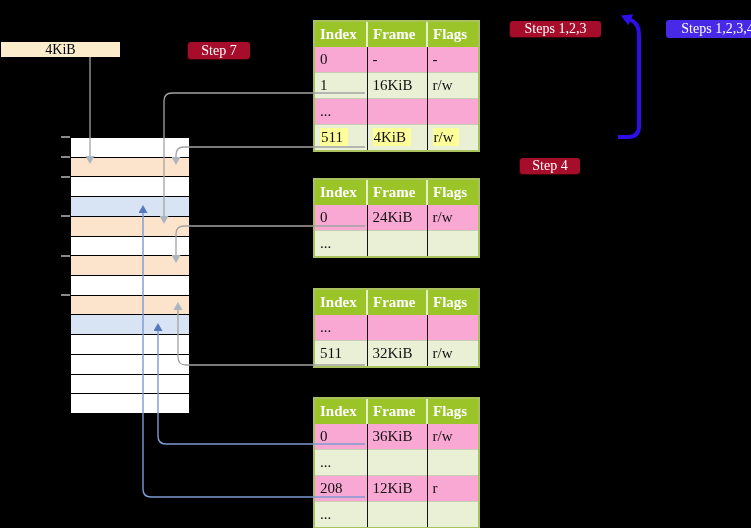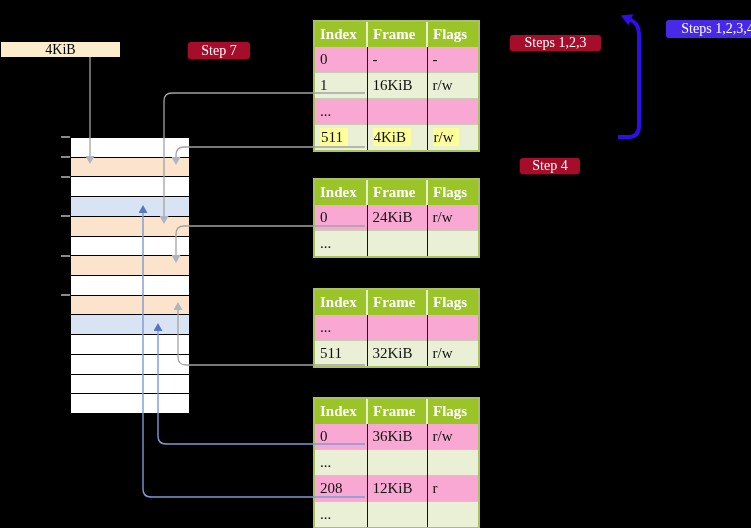--- a/index.html
+++ b/index.html
@@ -59,21 +59,21 @@
 </style>
 </head>
 <body>
 
 <div class="canvas">
 
   <div class="sizebox" style="left:1px;top:42px;width:119px;height:15px;">4KiB</div>
 
   <div class="badge red" style="left:188px;top:42px;width:62px;height:17px;">Step 7</div>
 
-  <div class="badge red" style="left:510px;top:21px;width:91px;height:16px;margin-top:14px;">Steps 1,2,3</div>
+  <div class="badge red" style="left:510px;top:21px;width:91px;height:16px;">Steps 1,2,3</div>
 
   <div class="badge blue" style="left:648px;top:20px;width:103px;height:18px;">Steps 1,2,3,4</div>
 
   <div class="badge red" style="left:520px;top:158px;width:60px;height:16px;">Step 4</div>
 
   <div class="stack">
       <div class="mrow white"></div>
       <div class="mrow peach"></div>
       <div class="mrow white"></div>
       <div class="mrow blue"></div>

